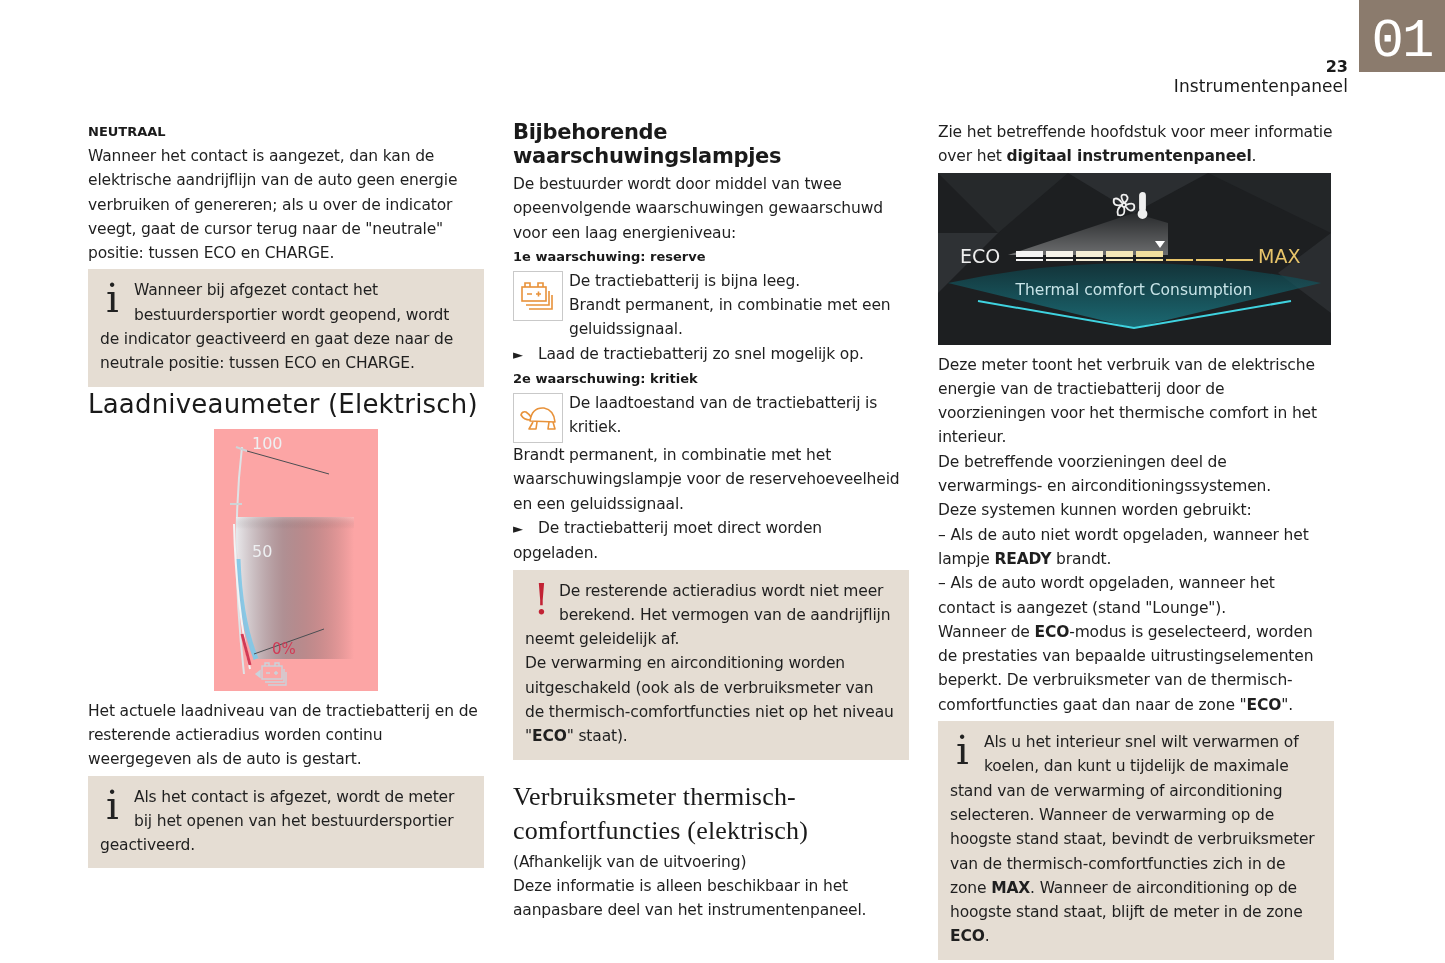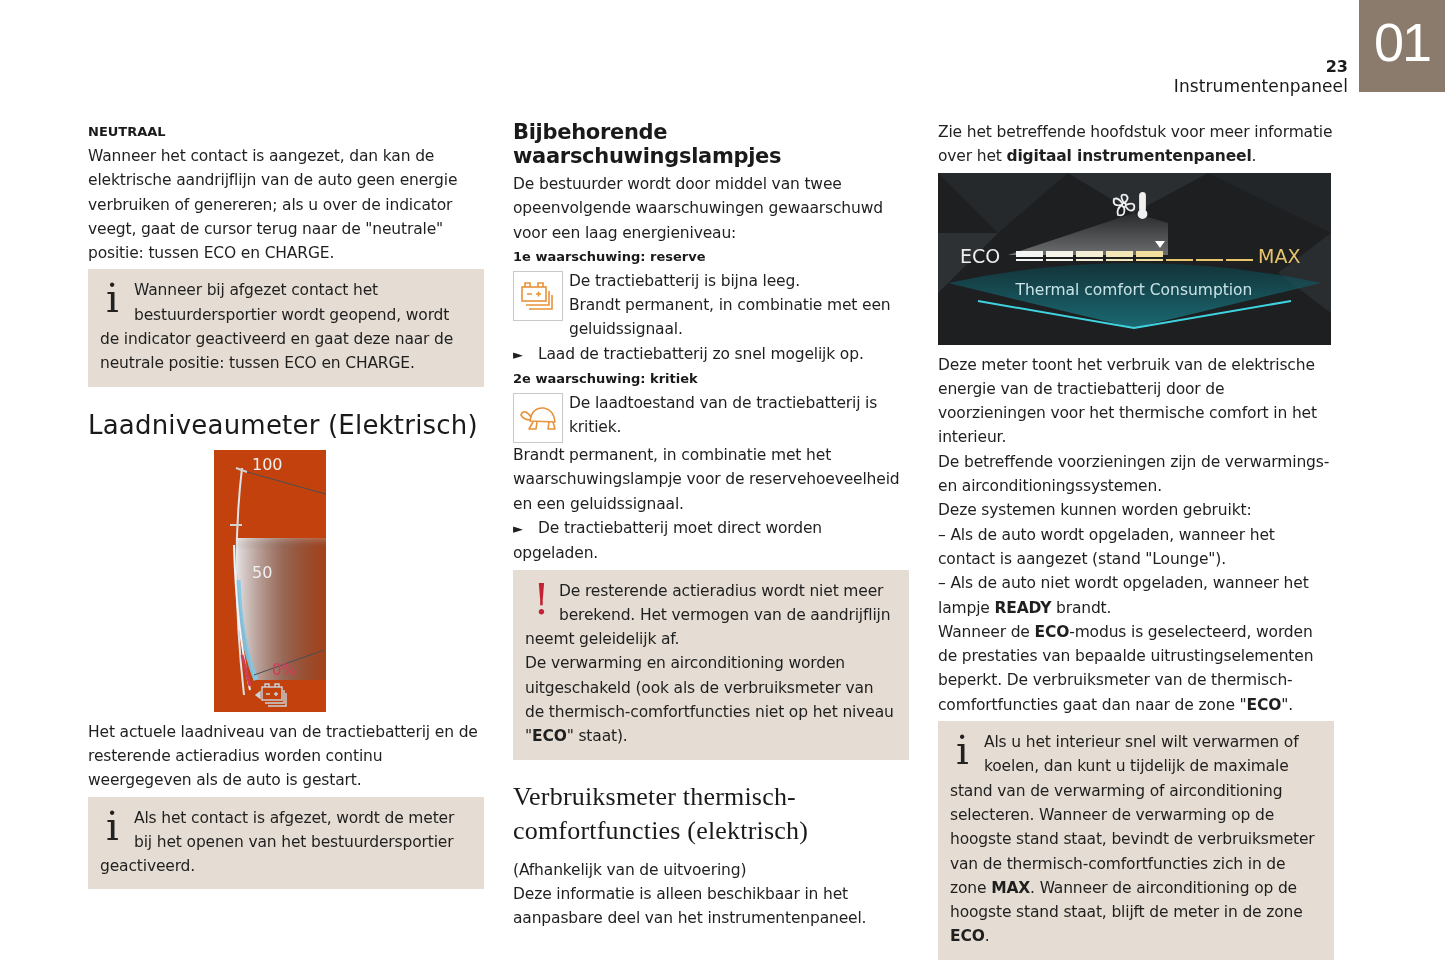--- a/index.html
+++ b/index.html
@@ -2,21 +2,21 @@
 <html><head>
   <meta charset="utf-8">
   <style>
     * { box-sizing: border-box; margin: 0; padding: 0; }
     html, body { width: 1445px; height: 963px; background: #ffffff; overflow: hidden; }
     body { position: relative; font-family: "DejaVu Sans", sans-serif; color: #1a1a1a; }
 
     .page-header { position: absolute; right: 97px; top: 58px; text-align: right; }
     .page-number { font-family: "DejaVu Sans", sans-serif; font-weight: bold; font-size: 16px; line-height: 18px; color: #1a1a1a; }
     .chapter-title { font-size: 17px; line-height: 20px; color: #1a1a1a; letter-spacing: 0.1px; }
-    .chapter-tab { position: absolute; right: 0; top: 0; width: 86px; height: 92px; background: #8b7b6d; color: #fff; font-family: Liberation Sans, sans-serif; font-size: 54px; line-height: 84px; text-align: center; letter-spacing: -2px; }
+    .chapter-tab { position: absolute; right: 0; top: 0; width: 86px; height: 72px; background: #8b7b6d; color: #fff; font-family: Liberation Mono, monospace; font-size: 54px; line-height: 84px; text-align: center; letter-spacing: -2px; }
 
     .col { position: absolute; top: 120px; width: 396px; }
     .col-1 { left: 88px; }
     .col-2 { left: 513px; }
     .col-3 { left: 938px; }
 
     .p { font-size: 15.5px; line-height: 24.3px; color: #1f1f1f; letter-spacing: -0.15px; }
     .bold { font-weight: bold; }
     .label-bold { font-size: 13px; line-height: 24px; font-weight: bold; color: #1a1a1a; }
 
@@ -25,21 +25,21 @@
 
     .note { background: #e5ddd3; padding: 9px 12px 11px 12px; position: relative; }
     .note .marker { float: left; width: 34px; height: 44px; position: relative; }
     .info-i { font-family: "DejaVu Serif", serif; font-size: 40px; line-height: 40px; color: #222; position: absolute; left: 6px; top: 0px; }
     .warn-bang { font-family: "DejaVu Serif", serif; font-size: 42px; line-height: 42px; color: #c22234; position: absolute; left: 8px; top: 0px; font-weight: normal; }
 
     .bullet { display: inline-block; width: 25px; font-size: 13px; }
 
     .icon-box { float: left; width: 50px; height: 50px; border: 1px solid #c9c9c9; margin-right: 6px; margin-top: 2px; display: flex; align-items: center; justify-content: center; background: #fff; }
 
-    .battery-gauge { width: 112px; height: 262px; background: #c2410c; margin: 8px 18px 8px 126px; position: relative; overflow: hidden; }
+    .battery-gauge { width: 164px; height: 262px; background: #fca5a5; margin: 8px 18px 8px 126px; position: relative; overflow: hidden; }
     .thermal-gauge { width: 393px; height: 172px; background: #1d1f21; margin-top: 4px; position: relative; overflow: hidden; }
   </style>
 </head>
 <body>
 
 <div class="page-header">
   <div class="page-number">23</div>
   <div class="chapter-title">Instrumentenpaneel</div>
 </div>
 <div class="chapter-tab">01</div>
@@ -48,21 +48,21 @@
   <div class="label-bold">NEUTRAAL</div>
   <p class="p">Wanneer het contact is aangezet, dan kan de elektrische aandrijflijn van de auto geen energie verbruiken of genereren; als u over de indicator veegt, gaat de cursor terug naar de "neutrale" positie: tussen ECO en CHARGE.</p>
 
   <div class="note" style="margin-top:4px;">
     <div class="marker">
         <span class="info-i">i</span>
       </div>
     <p class="p">Wanneer bij afgezet contact het bestuurdersportier wordt geopend, wordt de indicator geactiveerd en gaat deze naar de neutrale positie: tussen ECO en CHARGE.</p>
   </div>
 
-  <h2 class="h2" style="margin-top:21px;">Laadniveaumeter (Elektrisch)</h2>
+  <h2 class="h2" style="">Laadniveaumeter (Elektrisch)</h2>
 
   <div class="battery-gauge">
     <svg width="140" height="262" viewBox="0 0 140 262">
       <defs>
         <linearGradient id="glow" x1="0" y1="0" x2="1" y2="0">
           <stop offset="0" stop-color="#e8ecef" stop-opacity="0.95"></stop>
           <stop offset="0.4" stop-color="#7d8288" stop-opacity="0.6"></stop>
           <stop offset="1" stop-color="#1e2022" stop-opacity="0"></stop>
         </linearGradient>
         <linearGradient id="glowv" x1="0" y1="0" x2="0" y2="1">
@@ -148,21 +148,21 @@
 
   <div class="note" style="margin-top:4px;">
     <div class="marker">
         <span class="warn-bang">!</span>
       </div>
     <p class="p">De resterende actieradius wordt niet meer berekend. Het vermogen van de aandrijflijn neemt geleidelijk af.</p>
     <p class="p"><span>De verwarming en airconditioning worden uitgeschakeld (ook als de verbruiksmeter van de thermisch-comfortfuncties niet op het niveau "</span><span class="bold">ECO</span><span>" staat).</span></p>
   </div>
 
   <h2 class="h2" style="margin-top:20px; width:360px;font-family:Liberation Serif, serif;">Verbruiksmeter thermisch-comfortfuncties (elektrisch)</h2>
-  <p class="p" style="margin-top:10px;">(Afhankelijk van de uitvoering)</p>
+  <p class="p" style="margin-top:2px;">(Afhankelijk van de uitvoering)</p>
   <p class="p">Deze informatie is alleen beschikbaar in het aanpasbare deel van het instrumentenpaneel.</p>
 </div>
 
 <div class="col col-3">
   <p class="p"><span>Zie het betreffende hoofdstuk voor meer informatie over het </span><span class="bold">digitaal instrumentenpaneel</span><span>.</span></p>
 
   <div class="thermal-gauge">
     <svg width="393" height="172" viewBox="0 0 393 172">
       <defs>
         <linearGradient id="cone" x1="0" y1="0" x2="0" y2="1">
@@ -214,24 +214,24 @@
           <rect x="198" y="86" width="27" height="2" fill="#f2df9e"></rect>
         <rect x="228" y="86" width="27" height="2" fill="#e8c56a"></rect>
         <rect x="258" y="86" width="27" height="2" fill="#e8c56a"></rect>
         <rect x="288" y="86" width="27" height="2" fill="#e8c56a"></rect>
       </g>
       <text x="196" y="122" text-anchor="middle" fill="#c8e4e8" font-family="DejaVu Sans, sans-serif" font-size="15.5">Thermal comfort Consumption</text>
     </svg>
   </div>
 
   <p class="p" style="margin-top:8px;">Deze meter toont het verbruik van de elektrische energie van de tractiebatterij door de voorzieningen voor het thermische comfort in het interieur.</p>
-  <p class="p">De betreffende voorzieningen zijn de verwarmings- en airconditioningssystemen.</p>
+  <p class="p">De betreffende voorzieningen deel de verwarmings- en airconditioningssystemen.</p>
   <p class="p">Deze systemen kunnen worden gebruikt:</p>
+  <p class="p"><span>–  Als de auto niet wordt opgeladen, wanneer het lampje </span><span class="bold">READY</span><span> brandt.</span></p>
   <p class="p">–  Als de auto wordt opgeladen, wanneer het contact is aangezet (stand "Lounge").</p>
-  <p class="p"><span>–  Als de auto niet wordt opgeladen, wanneer het lampje </span><span class="bold">READY</span><span> brandt.</span></p>
   <p class="p"><span>Wanneer de </span><span class="bold">ECO</span><span>-modus is geselecteerd, worden de prestaties van bepaalde uitrustingselementen beperkt. De verbruiksmeter van de thermisch-comfortfuncties gaat dan naar de zone "</span><span class="bold">ECO</span><span>".</span></p>
 
   <div class="note" style="margin-top:4px;">
     <div class="marker">
         <span class="info-i">i</span>
       </div>
     <p class="p"><span>Als u het interieur snel wilt verwarmen of koelen, dan kunt u tijdelijk de maximale stand van de verwarming of airconditioning selecteren. Wanneer de verwarming op de hoogste stand staat, bevindt de verbruiksmeter van de thermisch-comfortfuncties zich in de zone </span><span class="bold">MAX</span><span>. Wanneer de airconditioning op de hoogste stand staat, blijft de meter in de zone </span><span class="bold">ECO</span><span>.</span></p>
   </div>
 </div>
 

